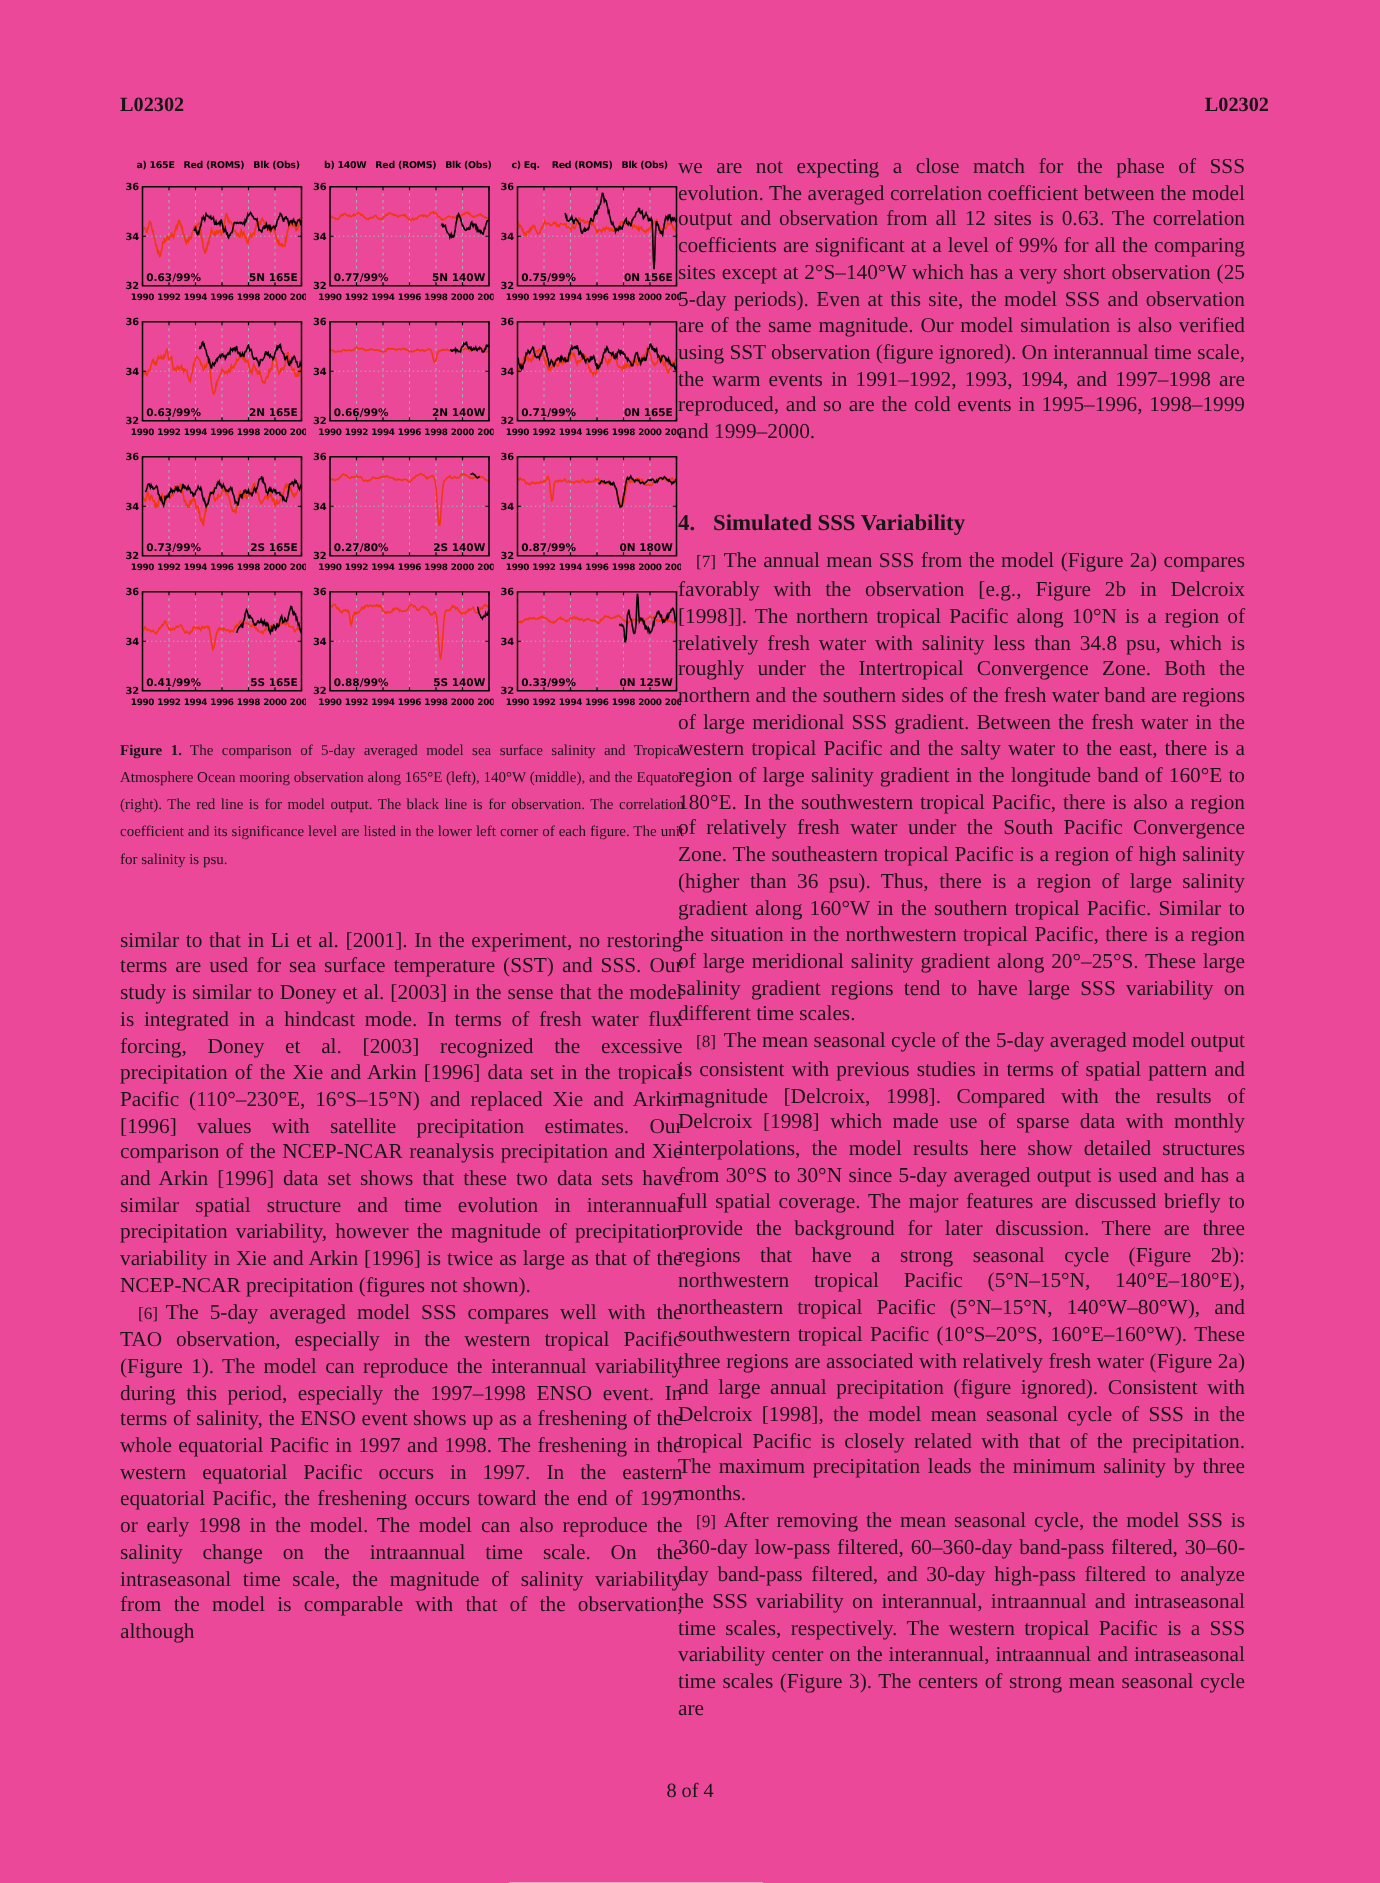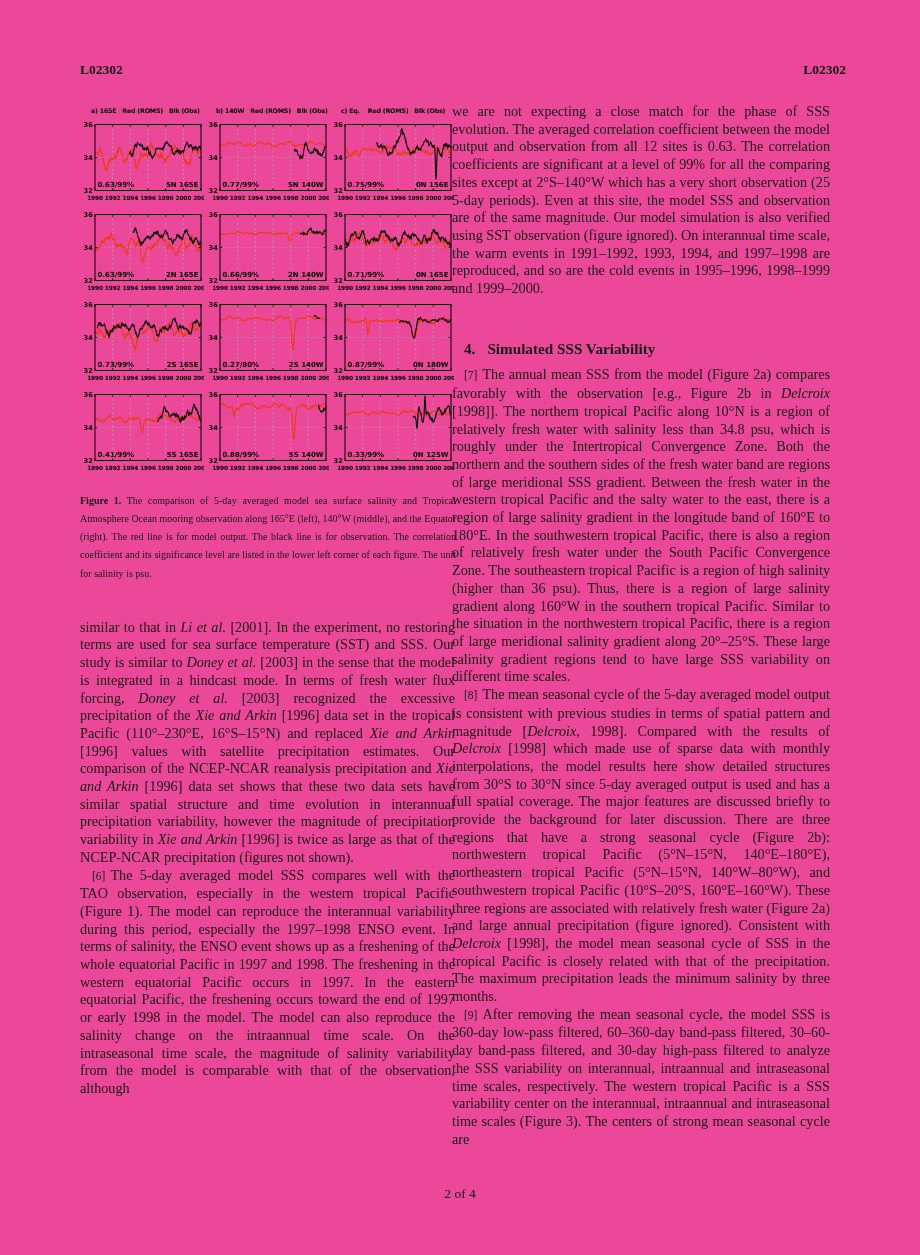--- a/index.html
+++ b/index.html
@@ -14,22 +14,22 @@
   .col{position:absolute;width:375px;font-size:14.2px;line-height:17.7px;
        text-align:justify;hyphens:auto;-webkit-hyphens:auto;}
   .col-left{left:80px;top:102px;}
   .col-right{left:452px;top:103px;width:378px;}
   p.body{margin:0;}
   p.indent{text-indent:12px;}
   p.nofirst{margin-top:36px;}
   .sechead{margin:21px 0 9px 0;font-size:15.2px;font-weight:bold;text-align:left;
            font-family:"Liberation Serif",serif;}
   .sechead .secnum{margin-right:12px;}
-  .gap-lg{margin-top:42px;margin-left:12px;}
-  .it{font-style:italic;}
+  .gap-lg{margin-top:42px;}
+  .it{}
   .bd{font-weight:bold;}
   .pnum{font-size:11.5px;margin-right:5px;}
   
   .figure{width:376px;}
   .ptitles{display:flex;width:376px;}
   .ptitles span{display:block;width:124px;margin-right:1px;box-sizing:border-box;
       padding-left:11px;font-family:"DejaVu Sans",sans-serif;font-weight:bold;
       font-size:6.3px;letter-spacing:-0.2px;white-space:pre;color:#000;}
   .pgrid{display:flex;flex-wrap:wrap;width:378px;}
   .panel{width:124px;margin:1px 1px 5px 0;}
@@ -564,14 +564,14 @@
 
     <h2 class="sechead gap-lg">
       <span class="secnum">4.</span><span>Simulated SSS Variability</span>
     </h2>
 
     <p class="body indent"><span class="pnum">[7]</span><span>The annual mean SSS from the model (Figure 2a) compares favorably with the observation [e.g., Figure 2b in </span><span class="it">Delcroix</span><span> [1998]]. The northern tropical Pacific along 10°N is a region of relatively fresh water with salinity less than 34.8 psu, which is roughly under the Intertropical Convergence Zone. Both the northern and the southern sides of the fresh water band are regions of large meridional SSS gradient. Between the fresh water in the western tropical Pacific and the salty water to the east, there is a region of large salinity gradient in the longitude band of 160°E to 180°E. In the southwestern tropical Pacific, there is also a region of relatively fresh water under the South Pacific Convergence Zone. The southeastern tropical Pacific is a region of high salinity (higher than 36 psu). Thus, there is a region of large salinity gradient along 160°W in the southern tropical Pacific. Similar to the situation in the northwestern tropical Pacific, there is a region of large meridional salinity gradient along 20°–25°S. These large salinity gradient regions tend to have large SSS variability on different time scales.</span></p>
     <p class="body indent"><span class="pnum">[8]</span><span>The mean seasonal cycle of the 5-day averaged model output is consistent with previous studies in terms of spatial pattern and magnitude [</span><span class="it">Delcroix</span><span>, 1998]. Compared with the results of </span><span class="it">Delcroix</span><span> [1998] which made use of sparse data with monthly interpolations, the model results here show detailed structures from 30°S to 30°N since 5-day averaged output is used and has a full spatial coverage. The major features are discussed briefly to provide the background for later discussion. There are three regions that have a strong seasonal cycle (Figure 2b): northwestern tropical Pacific (5°N–15°N, 140°E–180°E), northeastern tropical Pacific (5°N–15°N, 140°W–80°W), and southwestern tropical Pacific (10°S–20°S, 160°E–160°W). These three regions are associated with relatively fresh water (Figure 2a) and large annual precipitation (figure ignored). Consistent with </span><span class="it">Delcroix</span><span> [1998], the model mean seasonal cycle of SSS in the tropical Pacific is closely related with that of the precipitation. The maximum precipitation leads the minimum salinity by three months.</span></p>
     <p class="body indent"><span class="pnum">[9]</span><span>After removing the mean seasonal cycle, the model SSS is 360-day low-pass filtered, 60–360-day band-pass filtered, 30–60-day band-pass filtered, and 30-day high-pass filtered to analyze the SSS variability on interannual, intraannual and intraseasonal time scales, respectively. The western tropical Pacific is a SSS variability center on the interannual, intraannual and intraseasonal time scales (Figure 3). The centers of strong mean seasonal cycle are</span></p>
   </div>
 
-  <div class="footer">2 of 4</div>
+  <div class="footer">8 of 4</div>
 </div>
 
 </body></html>

